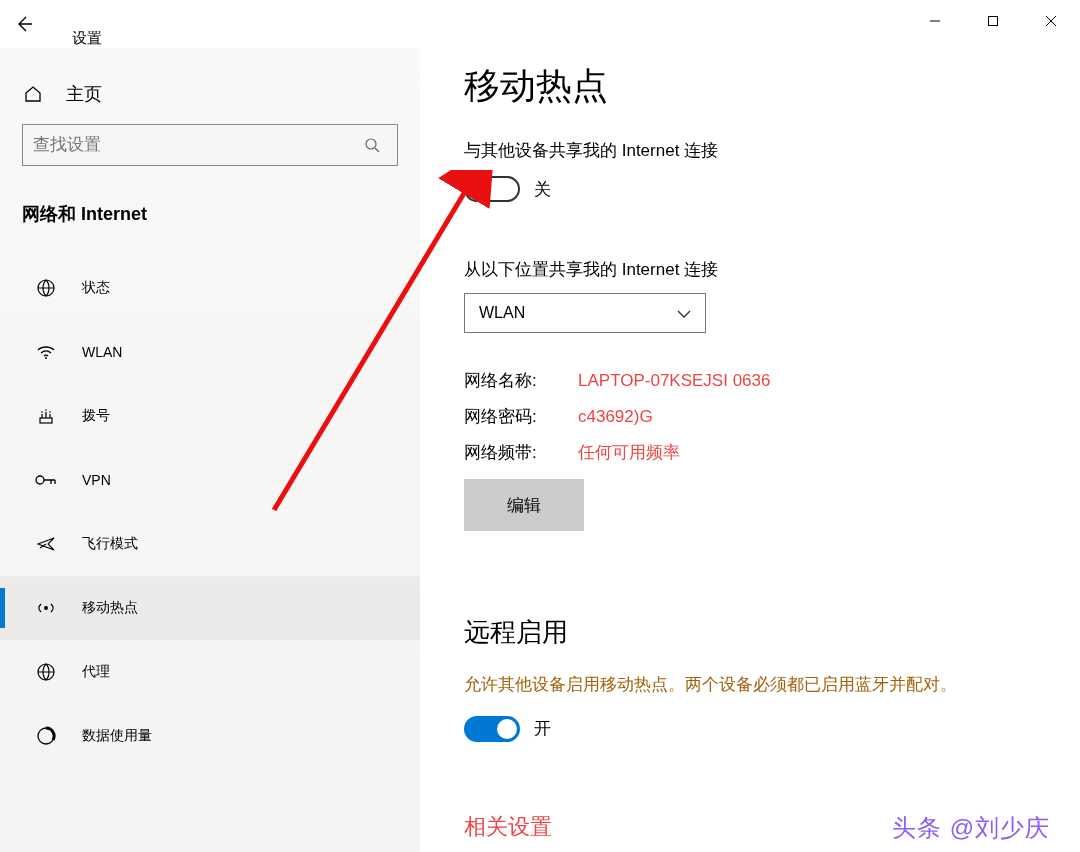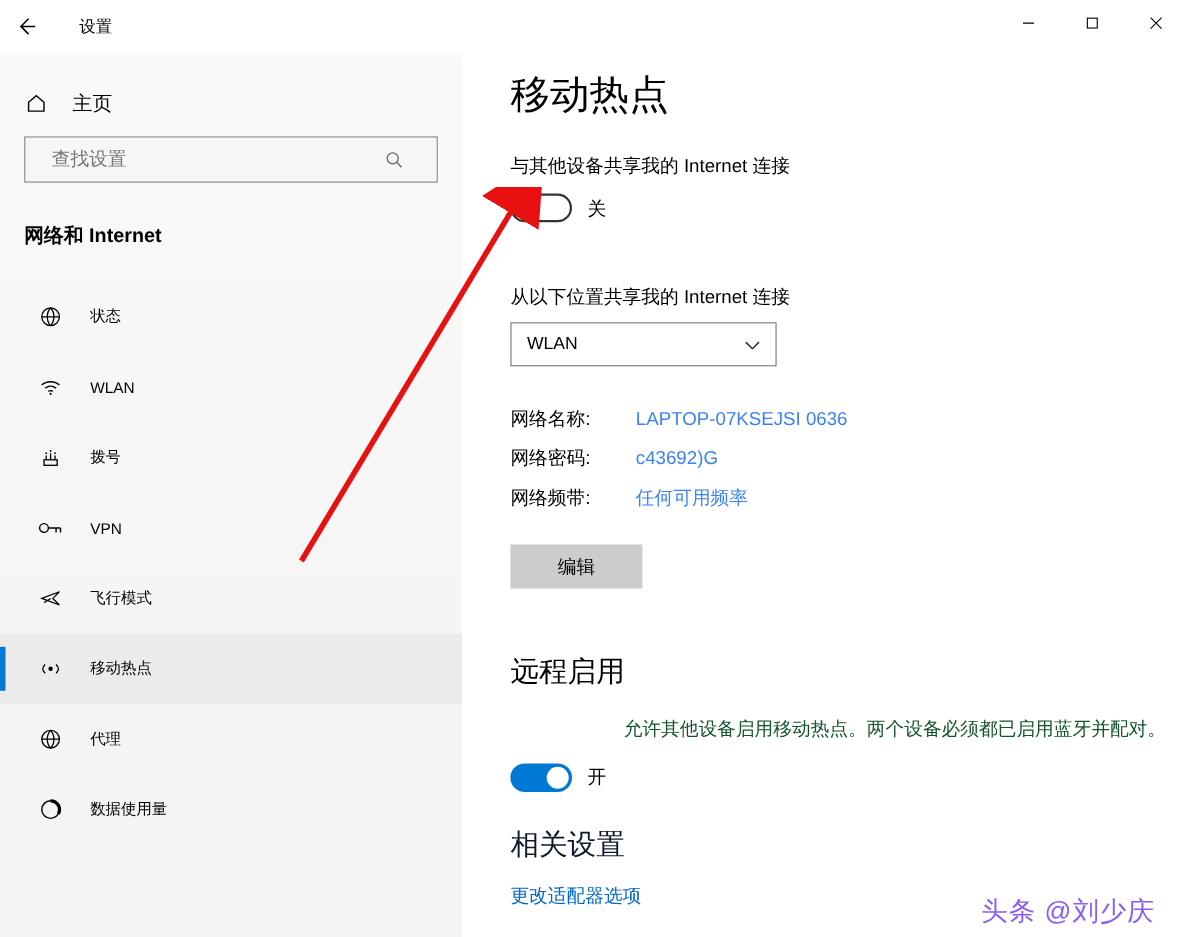--- a/index.html
+++ b/index.html
@@ -1,30 +1,30 @@
 <!DOCTYPE html>
 <html><head>
 <meta charset="utf-8">
 <style>
   * { box-sizing: border-box; margin: 0; padding: 0; font-family: "Microsoft YaHei", "Segoe UI", sans-serif; }
   body { width: 1080px; height: 852px; background: #fff; position: relative; overflow: hidden; }
 
   
-  .titlebar { height: 48px; display: flex; align-items: center; position: relative; }
+  .titlebar { height: 48px; display: flex; align-items: flex-end; position: relative; }
   .back-btn { width: 48px; height: 48px; display:flex; align-items:center; justify-content:center; font-size: 20px; color:#000; }
   .app-title { font-size: 15px; color: #000; margin-left: 24px; }
   .win-controls { position: absolute; right: 0; top: 0; display: flex; }
   .win-btn { width: 58px; height: 42px; display:flex; align-items:center; justify-content:center; font-size: 14px; color:#000; }
   .win-btn svg { stroke: #000; }
 
   
   .sidebar { position: absolute; left:0; top:48px; width: 420px; height: 804px; padding-left: 22px; background: linear-gradient(180deg,#f9f9f7,#f3f3f1); }
   .home-row { display:flex; align-items:center; height: 56px; margin-top: 18px; font-size: 18px; color:#000; }
   .home-icon { width: 22px; height: 22px; margin-right: 22px; display:flex; align-items:center; justify-content:center; }
-  .search-box { width: 376px; height: 42px; border: 1px solid #888; background: #f6f6f4; display:flex; align-items:center; padding: 0 24px; margin-top: 2px; }
+  .search-box { width: 376px; height: 42px; border: 1px solid #888; background: #f6f6f4; display:flex; align-items:center; padding: 0 10px; margin-top: 2px; }
   .search-input { flex:1; border:none; background:transparent; font-size: 17px; color:#555; outline:none; }
   .search-btn { width: 30px; height: 30px; display:flex; align-items:center; justify-content:center; color:#555; font-size:16px; }
   .category { font-size: 18px; font-weight: 600; color:#000; margin-top: 36px; }
   .nav { margin-top: 30px; margin-left: -22px; }
   .nav-item { height: 64px; display:flex; align-items:center; padding-left: 34px; font-size: 14px; color:#000; position: relative; text-align: right; }
   .nav-item .icon { width: 24px; height: 24px; margin-right: 24px; display:flex; align-items:center; justify-content:center; }
   .nav-item.selected { background: rgba(0,0,0,0.04); }
   .nav-item.selected::before { content:""; position:absolute; left:0; top:12px; bottom:12px; width:5px; background:#0078d4; }
 
   
@@ -38,28 +38,28 @@
   .toggle-off::after { content:""; position:absolute; left:3px; top:3px; width:16px; height:16px; border-radius:50%; background:#333; }
   .toggle-on { width: 56px; height: 26px; border-radius: 14px; background:#0078d4; position:relative; }
   .toggle-on::after { content:""; position:absolute; right:3px; top:3px; width:20px; height:20px; border-radius:50%; background:#fff; }
 
   .dropdown { width: 242px; height: 40px; border: 1px solid #777; display:flex; align-items:center; padding: 0 14px; margin-top: 12px; font-size: 16px; color:#000; justify-content:space-between; }
   .chevron-down { font-size: 14px; color:#333; }
 
   .kv-table { margin-top: 30px; }
   .kv-row { display:flex; font-size: 17px; color:#000; line-height: 36px; }
   .kv-key { width: 114px; color:#000; }
-  .kv-val { color:#3b82f6; }
-
-  .edit-btn { width: 120px; height: 40px; background:#ccc; font-size: 17px; color:#000; display:flex; align-items:center; justify-content:center; margin-top: 24px; border: none; }
-
-  .subheading { font-size: 26px; font-weight: 500; color:#000; margin-top: 58px; }
-  .body-text { font-size: 17px; color:#14532d; margin-top: 22px; line-height: 1.5; text-align: right; }
-
-  .related-heading { font-size: 26px; font-weight: 500; color:#0f172a; margin-top: 30px; }
+  .kv-val { color:#ef4444; }
+
+  .edit-btn { width: 120px; height: 52px; background:#ccc; font-size: 17px; color:#000; display:flex; align-items:center; justify-content:center; margin-top: 8px; border: none; }
+
+  .subheading { font-size: 26px; font-weight: 500; color:#000; margin-top: 84px; }
+  .body-text { font-size: 17px; color:#a16207; margin-top: 22px; line-height: 1.5; }
+
+  .related-heading { font-size: 22px; font-weight: 500; color:#ef4444; margin-top: 70px; }
   .link { color:#0066cc; font-size: 17px; margin-top: 18px; display:block; }
 
   
   .arrow-svg { position:absolute; left: 264px; top: 170px; width: 230px; height: 350px; pointer-events:none; }
 
   .watermark { position:absolute; right: 30px; bottom: 8px; font-size: 24px; color:#8b5cf6; font-weight: 500; letter-spacing: 1px; }
 </style>
 </head>
 <body>
 

